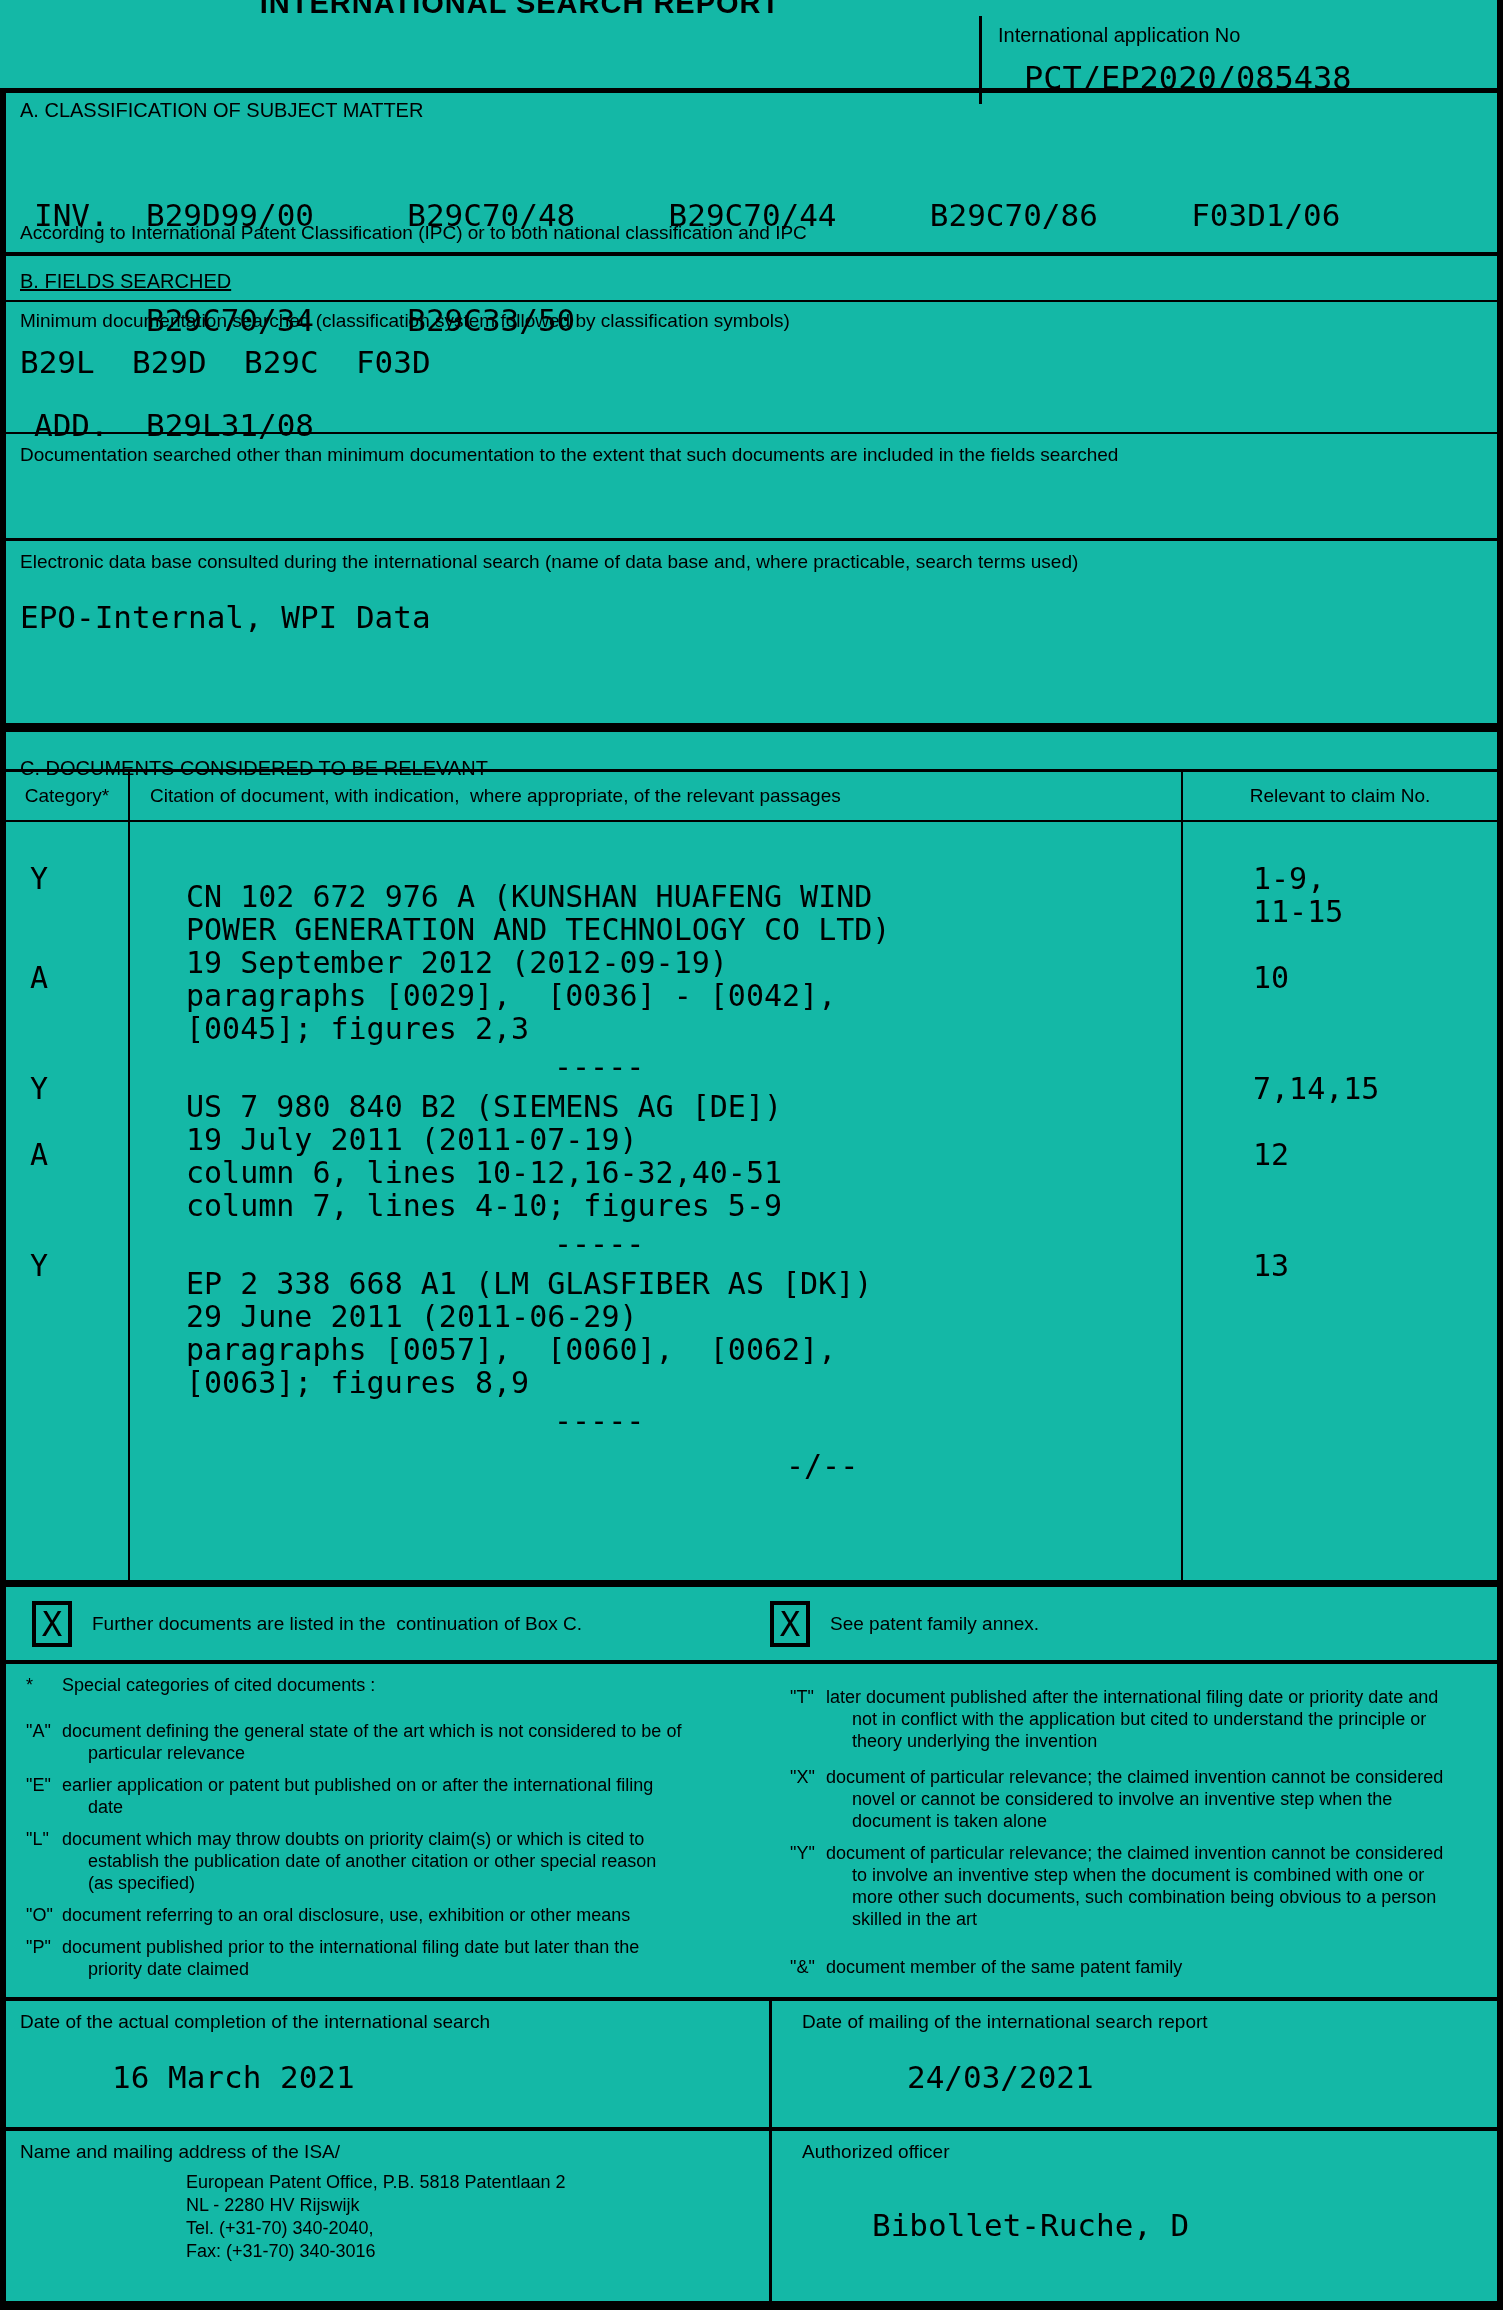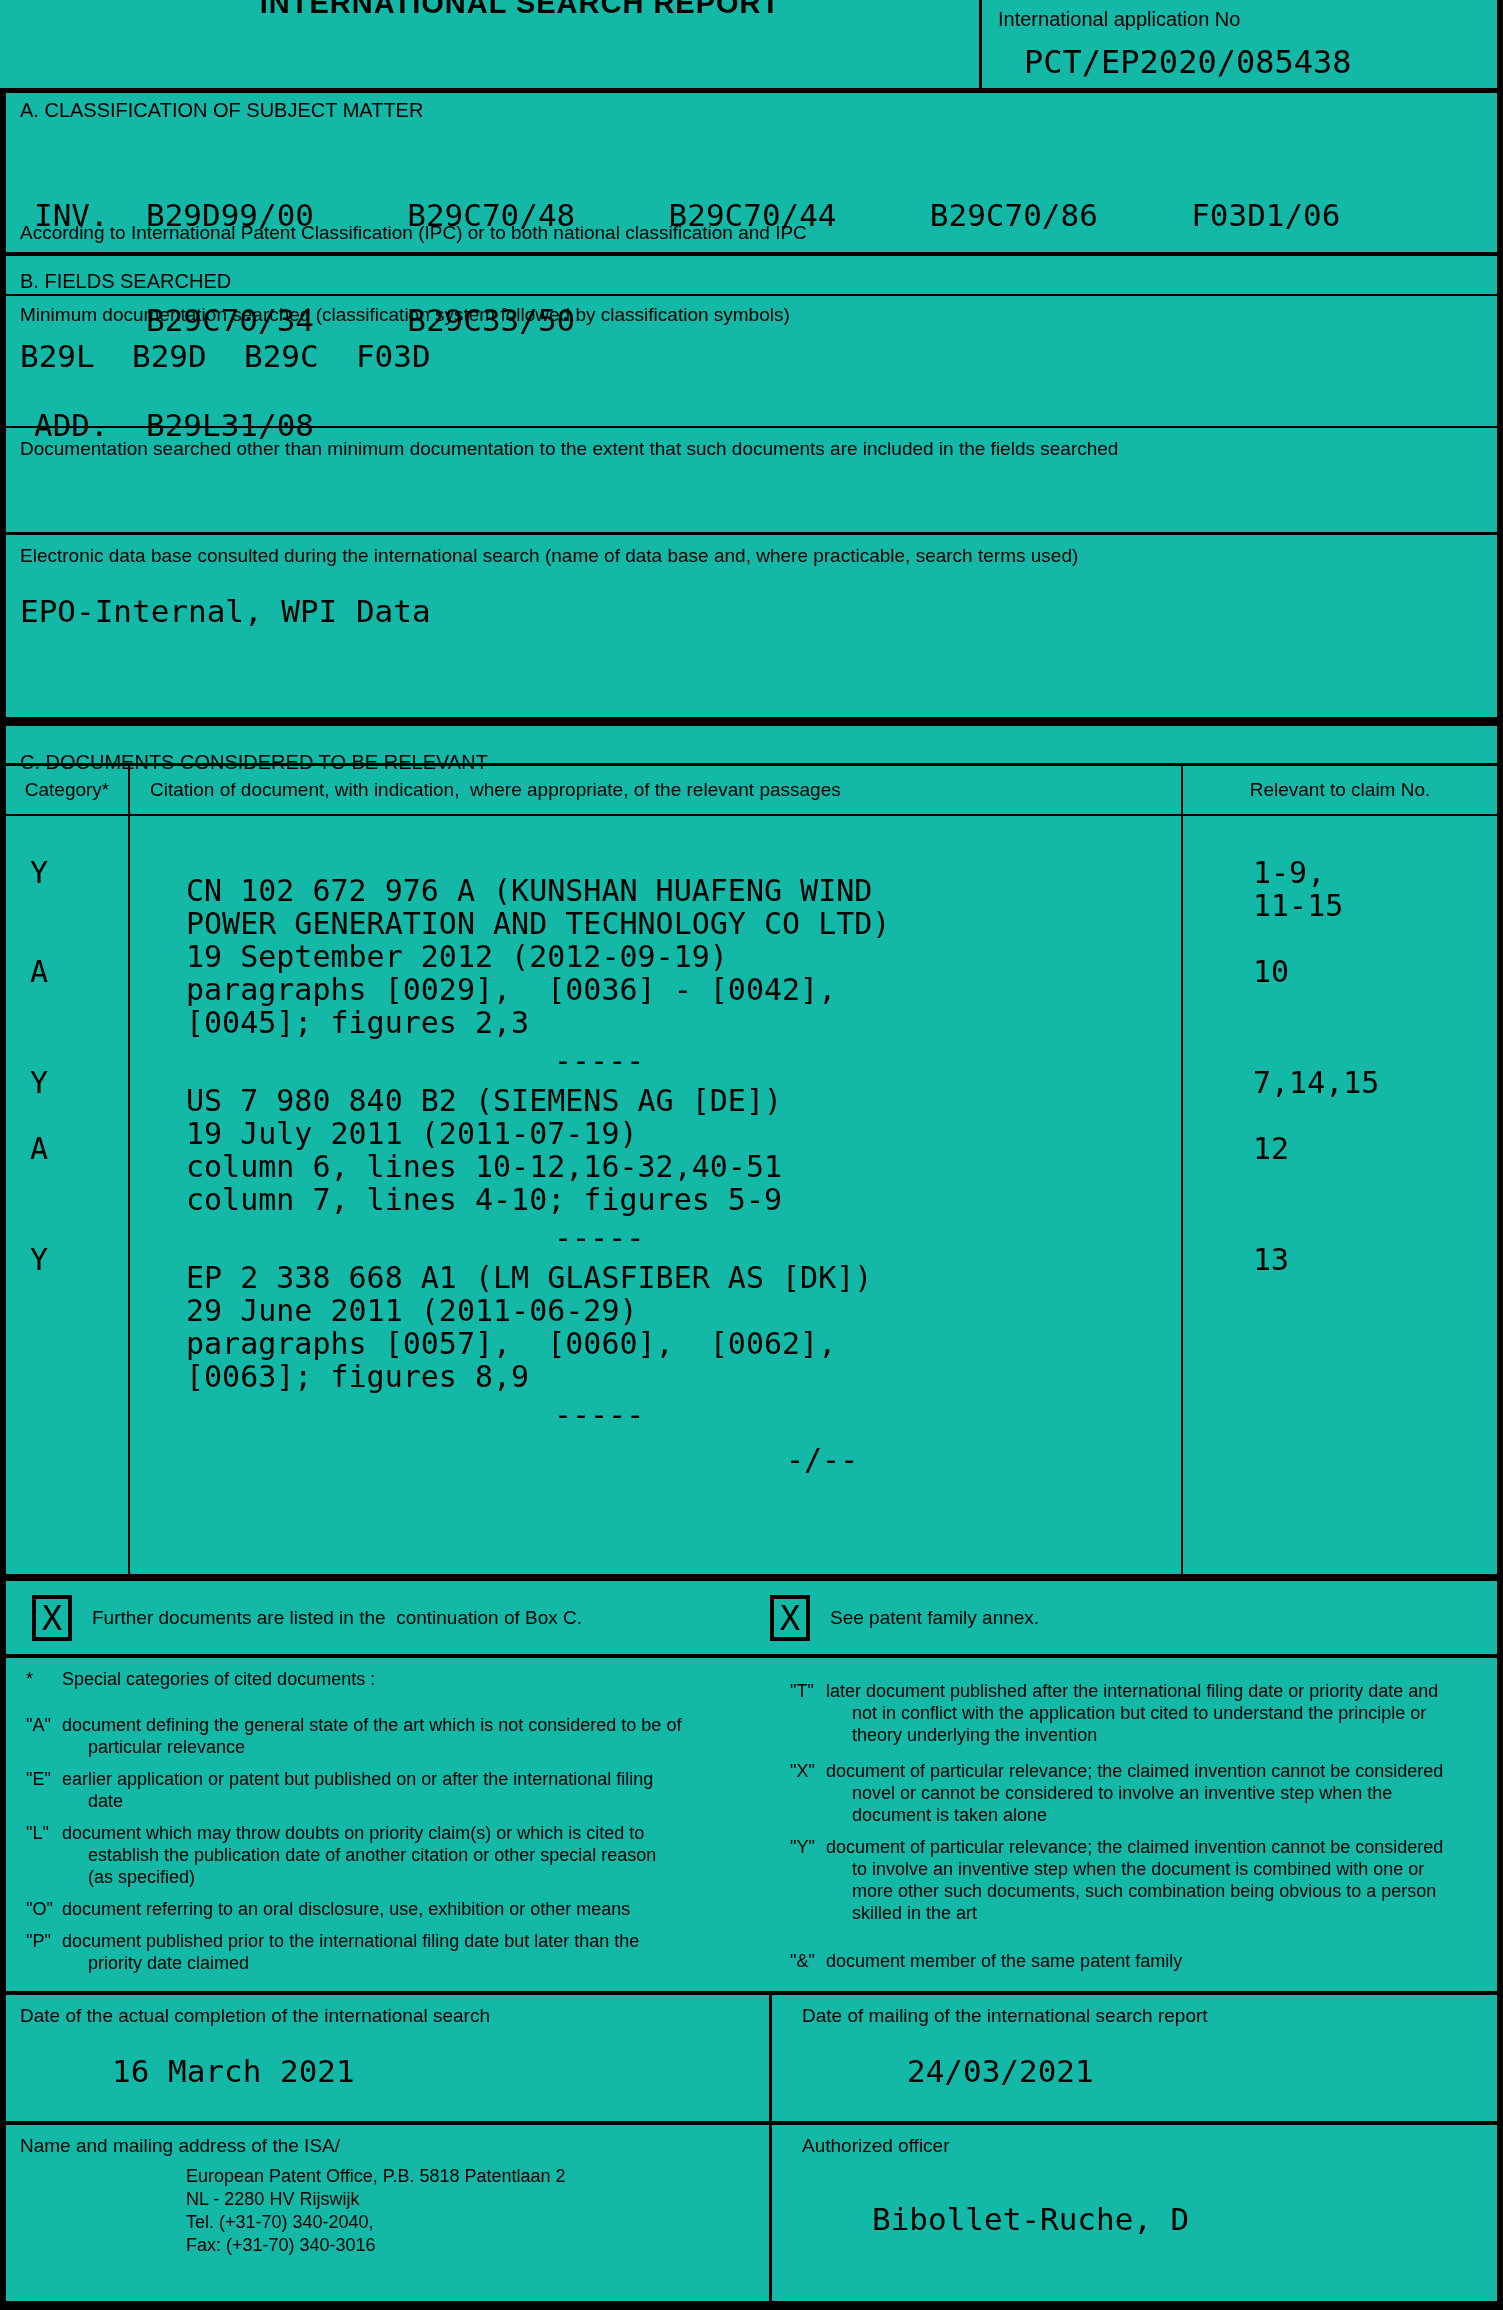--- a/index.html
+++ b/index.html
@@ -13,40 +13,40 @@
   .mono { font-family:"DejaVu Sans Mono","Liberation Mono",monospace; }
 
   
   .header-row { position:relative; height:88px; }
   .report-title {
     position:absolute; top:-13px; left:120px; width:800px;
     text-align:center; font-size:29px; font-weight:bold; letter-spacing:1px;
     white-space:nowrap;
   }
   .app-box {
-    position:absolute; top:0; left:979px; right:0; height:88px;
+    position:absolute; top:16px; left:979px; right:0; height:88px;
     border-left:3px solid #000; padding:8px 0 8px 16px;
   }
   .app-label { font-size:20px; }
   .app-no { font-size:32px; margin:12px 0 0 26px; white-space:pre; }
 
   
   .main {
     position:absolute; top:88px; left:0; right:0; bottom:0;
     border-top:5px solid #000; border-left:6px solid #000; border-bottom:9px solid #000;
     display:flex; flex-direction:column;
   }
   .label { font-size:19px; }
   .sec-heading { font-size:20px; }
 
   .sec-a { height:163px; border-bottom:4px solid #000; padding:6px 0 0 14px; position:relative; }
   .codes { font-size:31px; line-height:35px; white-space:pre; margin:6px 0 0 14px; }
   .sec-a-note { position:absolute; left:14px; bottom:8px; font-size:19px; }
 
-  .sec-b-head { height:40px; border-bottom:2px solid #000; padding:14px 0 0 14px; }
+  .sec-b-head { height:46px; border-bottom:2px solid #000; padding:14px 0 0 14px;text-decoration:underline; }
   .min-doc { height:132px; border-bottom:2px solid #000; padding:8px 0 4px 14px; }
   .mono-val { font-size:31px; margin-top:12px; white-space:pre; }
   .other-doc { height:107px; border-bottom:3px solid #000; padding:10px 0 0 14px; }
   .edb { height:191px; border-bottom:9px solid #000; padding:10px 0 0 14px; }
   .edb .mono-val { margin-top:26px; }
 
   .sec-c-head { height:40px; border-bottom:3px solid #000; padding:25px 0 0 14px; }
 
   .thead { height:50px; border-bottom:2px solid #000; display:flex; }
   .th-cat { width:124px; border-right:2px solid #000; display:flex; align-items:center; justify-content:center; font-size:19px; }

